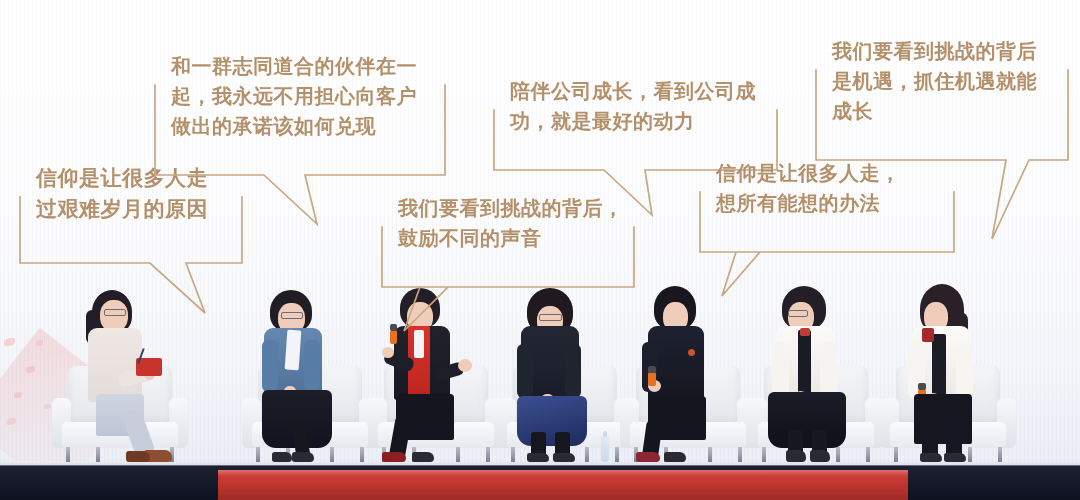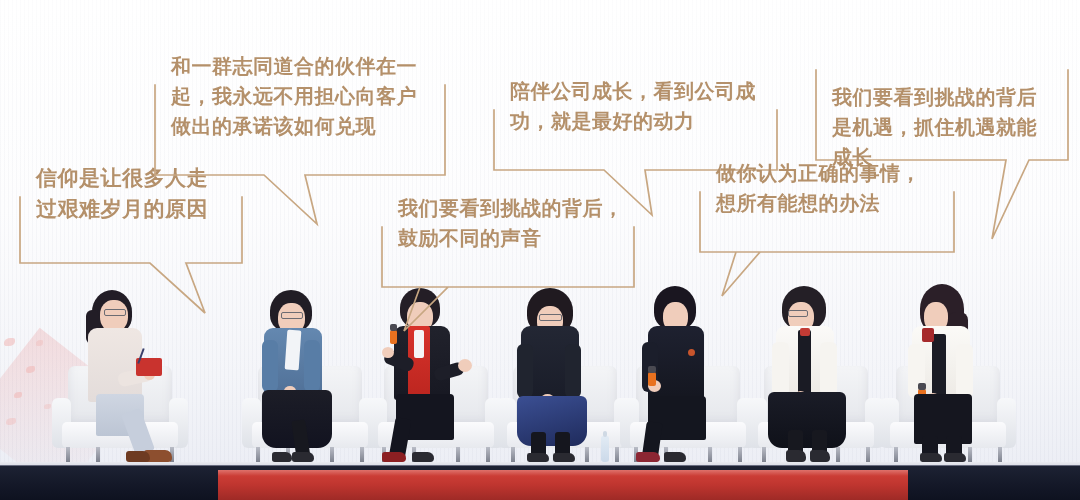--- a/index.html
+++ b/index.html
@@ -373,26 +373,26 @@
         <svg width="1080" height="500">
           <path d="M 494 110 L 494 170 L 604 170 L 652 215 L 645 170 L 777 170 L 777 110" fill="none" stroke="#c8a782" stroke-width="1.7" stroke-linejoin="miter" stroke-linecap="square"></path>
         </svg>
         <div class="btext" style="left: 510px; top: 76px; width: 273px; color: rgb(180, 144, 106); font-size: 20px; line-height: 30px;">陪伴公司成长，看到公司成
 功，就是最好的动力</div>
       </div>
       <div class="bubble" style="left: 0px; top: 0px;">
         <svg width="1080" height="500">
           <path d="M 700 192 L 700 252 L 760 252 L 722 296 L 736 252 L 954 252 L 954 192" fill="none" stroke="#c8a782" stroke-width="1.7" stroke-linejoin="miter" stroke-linecap="square"></path>
         </svg>
-        <div class="btext" style="left: 716px; top: 158px; width: 244px; color: rgb(180, 144, 106); font-size: 20px; line-height: 30px;">做你认为正确的事情，
+        <div class="btext" style="left: 716px; top: 158px; width: 244px; color: rgb(180, 144, 106); font-size: 20px; line-height: 30px;">信仰是让很多人走，
 想所有能想的办法</div>
       </div>
       <div class="bubble" style="left: 0px; top: 0px;">
         <svg width="1080" height="500">
           <path d="M 816 70 L 816 160 L 1006 160 L 992 239 L 1029 160 L 1068 160 L 1068 70" fill="none" stroke="#c8a782" stroke-width="1.7" stroke-linejoin="miter" stroke-linecap="square"></path>
         </svg>
-        <div class="btext" style="left: 832px; top: 36px; width: 242px; color: rgb(180, 144, 106); font-size: 20px; line-height: 30px; margin-top: 46px;">我们要看到挑战的背后
+        <div class="btext" style="left: 832px; top: 36px; width: 242px; color: rgb(180, 144, 106); font-size: 20px; line-height: 30px;">我们要看到挑战的背后
 是机遇，抓住机遇就能
 成长</div>
       </div>
     </div>
 
 </div>
 
 </body></html>

